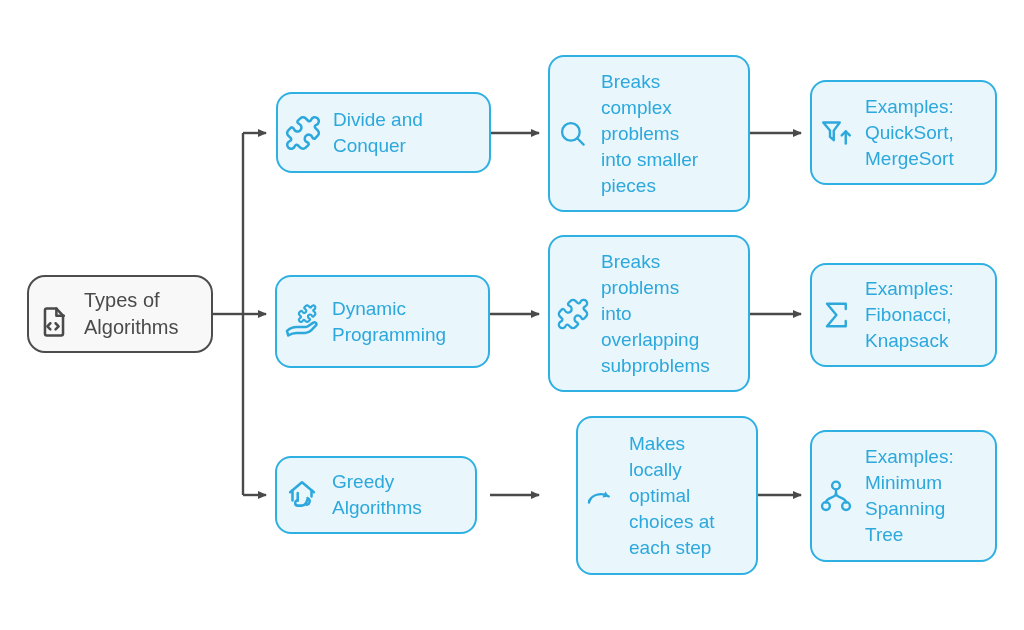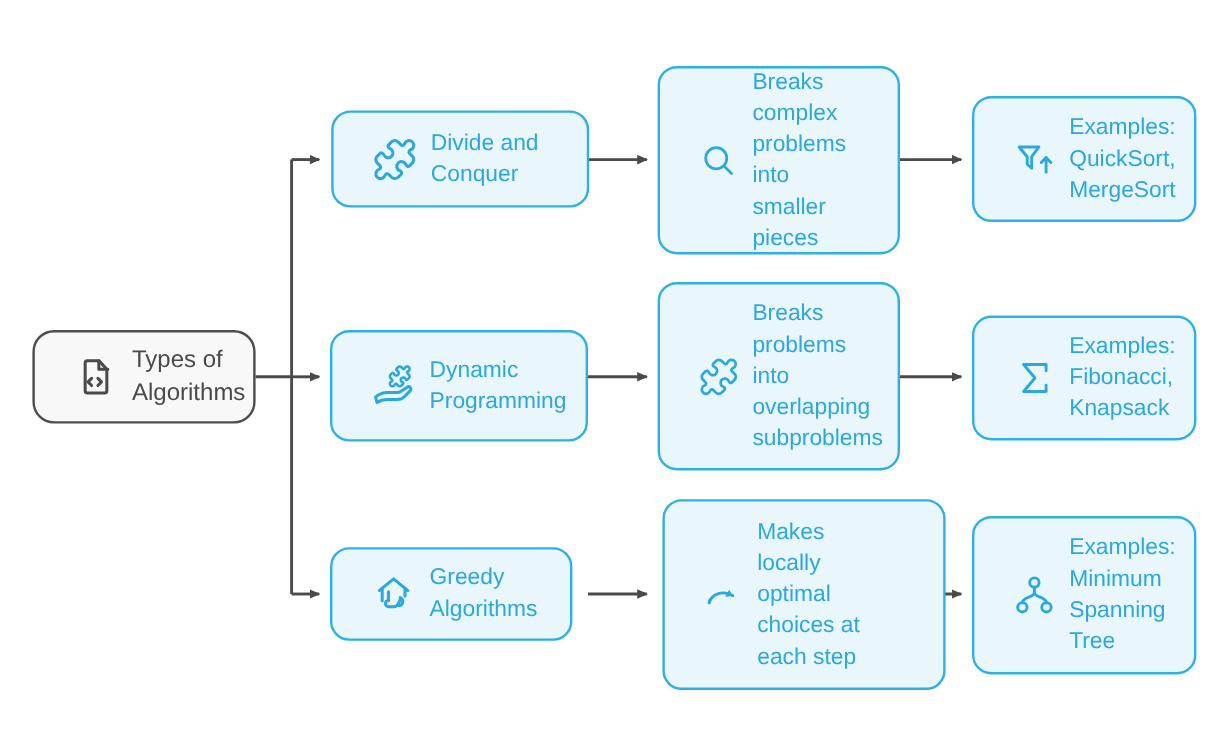--- a/index.html
+++ b/index.html
@@ -3,27 +3,27 @@
 <meta charset="utf-8">
 <style>
   html,body{margin:0;padding:0;background:#fff;}
   .canvas{
     position:relative;width:1024px;height:630px;background:#ffffff;
     font-family:"Liberation Sans", sans-serif;overflow:hidden;
   }
   svg.connectors{position:absolute;left:0;top:0;pointer-events:none;}
   .node{
     position:absolute;display:flex;align-items:center;box-sizing:border-box;
-    padding:10px 32px;gap:11px;border-radius:16px;
+    padding:10px 6px;gap:11px;border-radius:16px;
   }
   .node.blue{
     background:#E9F6FC;border:2px solid #2FB0E2;color:#2CA8DC;
   }
   .node.gray{
-    background:#F8F8F8;border:2px solid #4D4D4D;color:#4A4A4A;border-radius:18px;
+    background:#F8F8F8;border:2px solid #4D4D4D;color:#4A4A4A;border-radius:18px;align-items:flex-end;
   }
   .node .icon{flex:0 0 auto;display:flex;align-items:center;justify-content:center;}
   .node .label{
     white-space:pre-line;font-size:19px;line-height:26px;text-align:left;
   }
   .node.gray .label{font-size:20px;line-height:27px;}
   .icon svg{display:block;stroke:#2CA8DC;fill:none;stroke-width:1.6;
     stroke-linecap:round;stroke-linejoin:round;}
   .node.gray .icon svg{stroke:#4A4A4A;}
 </style>
@@ -147,21 +147,21 @@
         <path d="M6 9v6.5M18 9v4"></path>
         <path d="M9.3 10.8v4.6"></path>
         <path d="M9.3 15.4c-.9 0-1.6.7-1.6 1.6s.7 1.7 1.7 1.7h2.4c1.2 0 2.3-.7 2.8-1.8l.9-2"></path>
         <path d="M15.5 13.9c1 .5 1.5 1.5 1.3 2.5-.2.9-.9 1.6-1.8 1.8"></path>
       </svg>
     </span>
     <span class="label">Greedy
 Algorithms</span>
   </div>
 
-  <div class="node blue" style="left:552px;top:416px;width:236px;height:159px">
+  <div class="node blue" style="left:576px;top:416px;width:182px;height:159px">
     <span class="icon">
       <svg width="34" height="34" viewBox="0 0 24 24">
         <path d="M3.5 16.5c1.5-5.5 8.5-7.5 14-4.2"></path>
         <path d="M17.5 12.3 13 13l2.2-4.2z" fill="#2CA8DC" stroke="none"></path>
         <path d="M3.5 16.5c0-1 .5-2 1.3-2.6"></path>
       </svg>
     </span>
     <span class="label">Makes
 locally
 optimal

